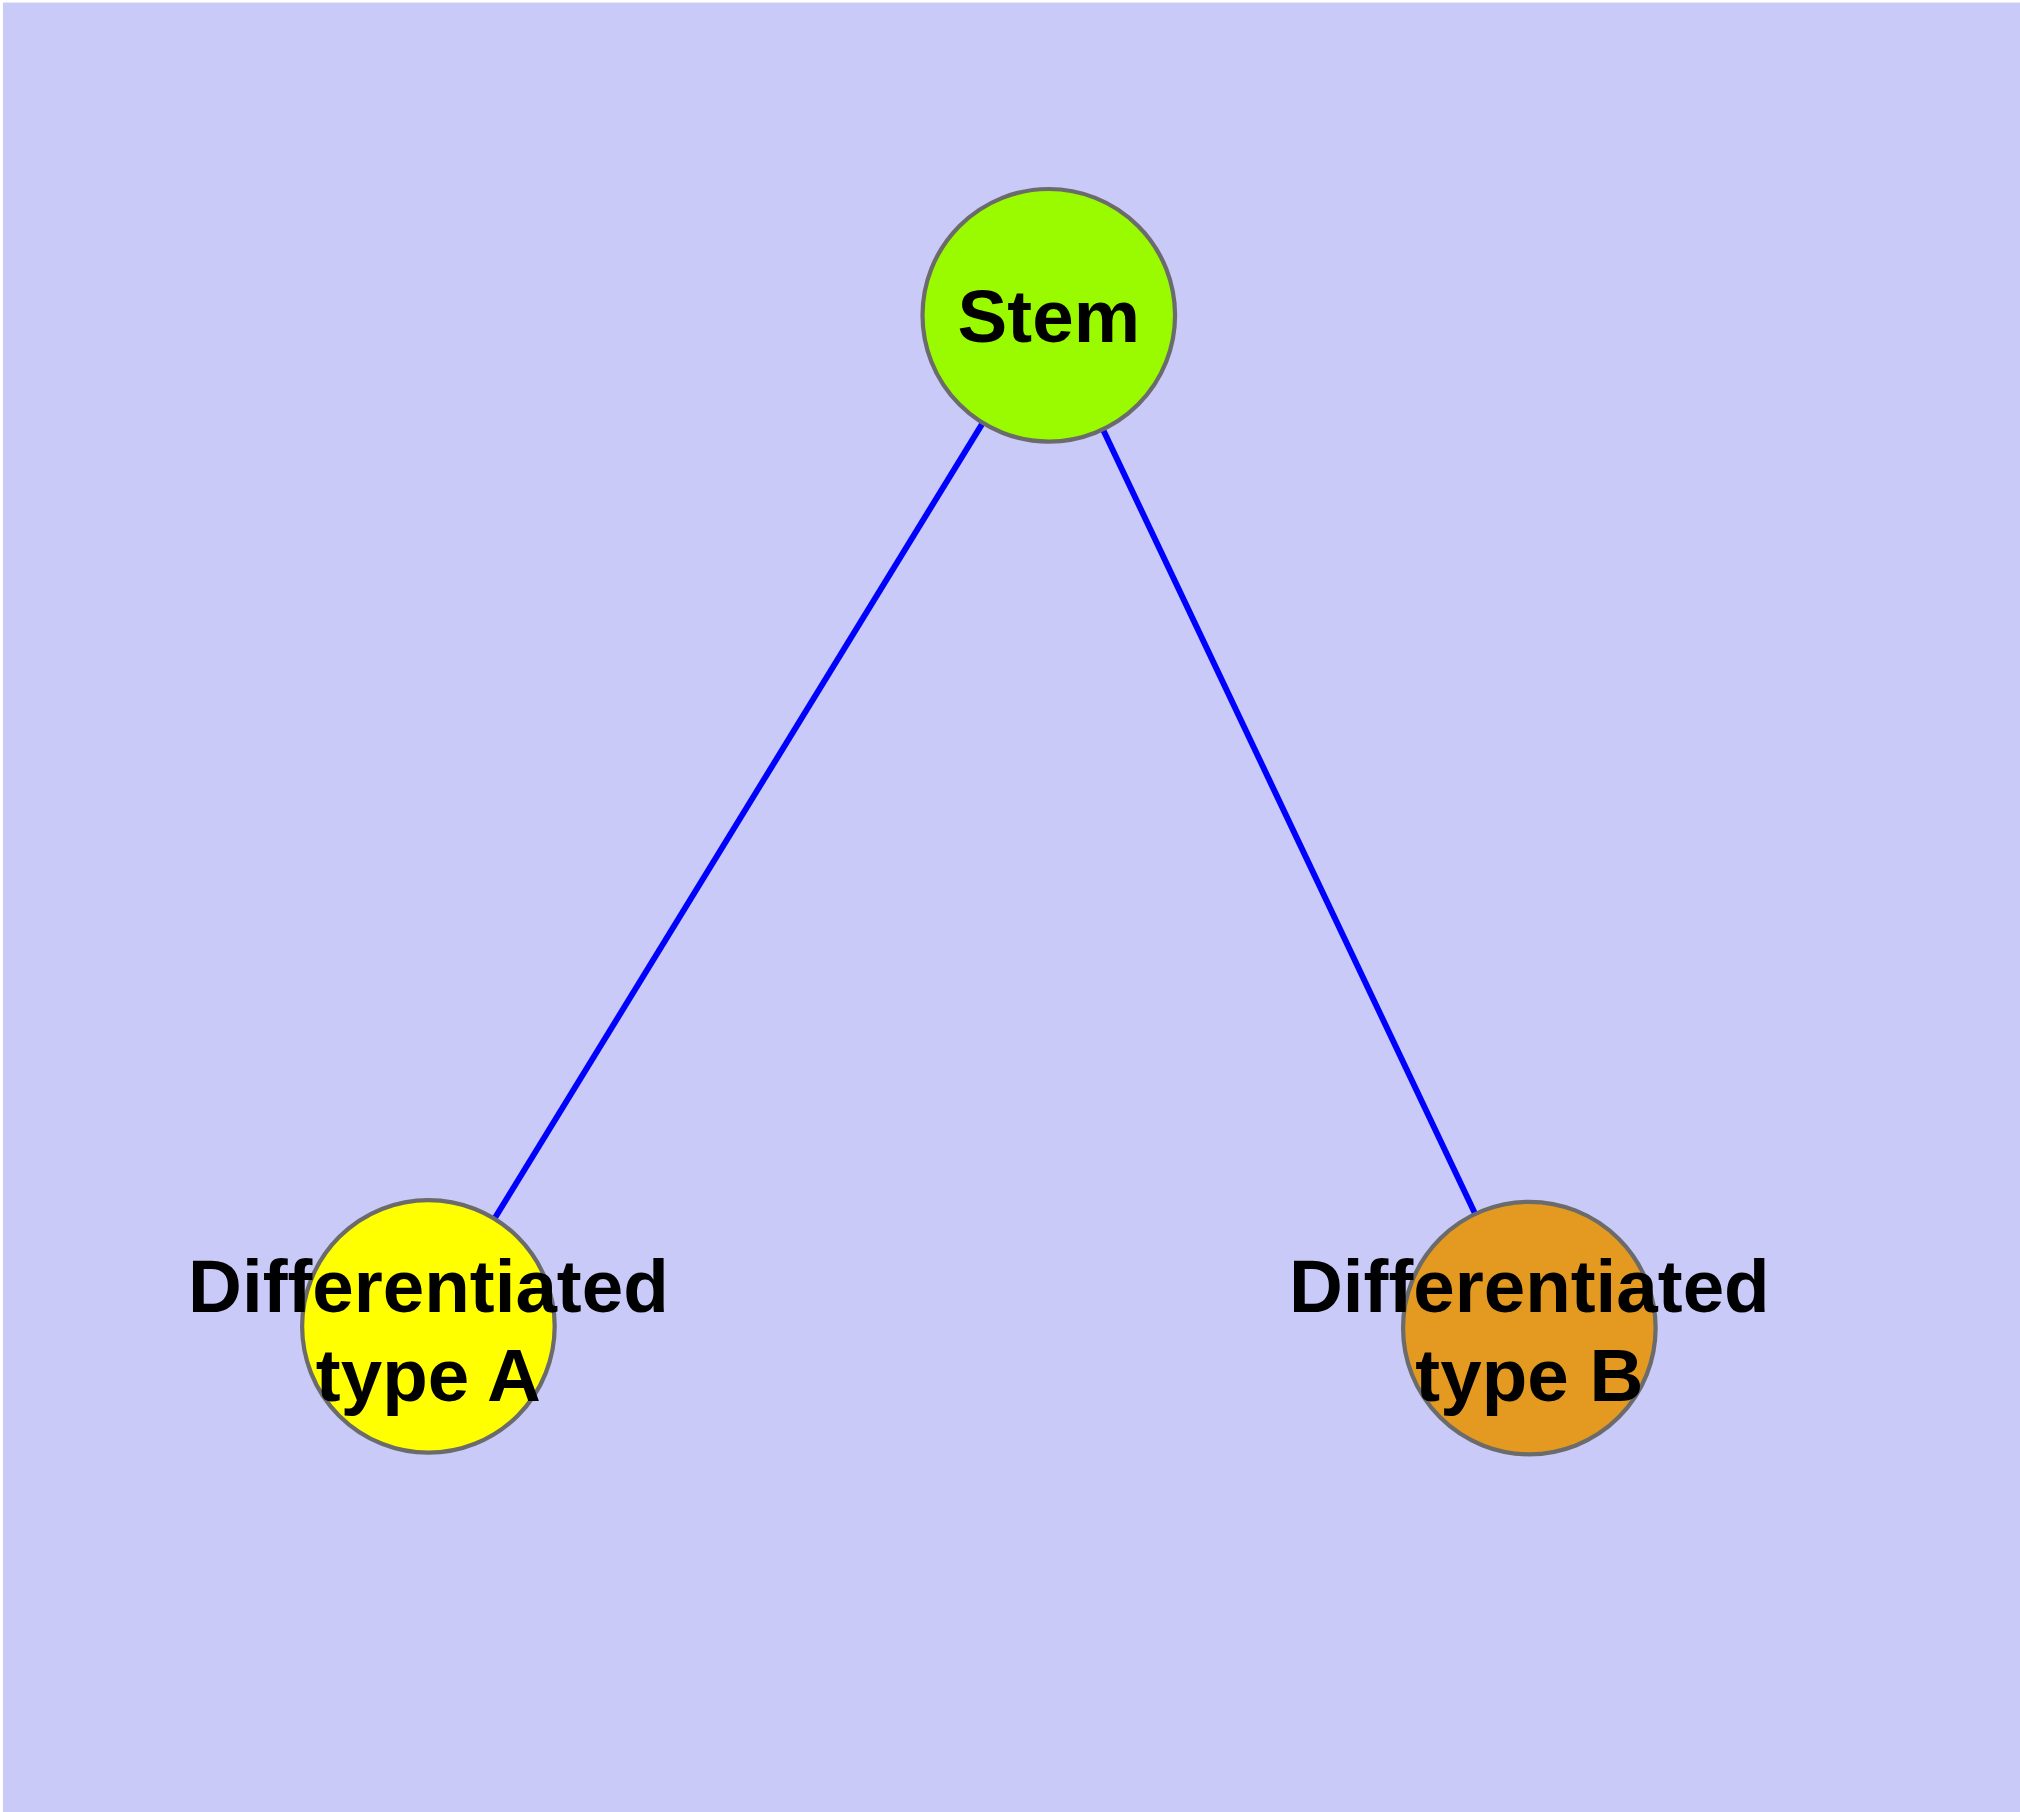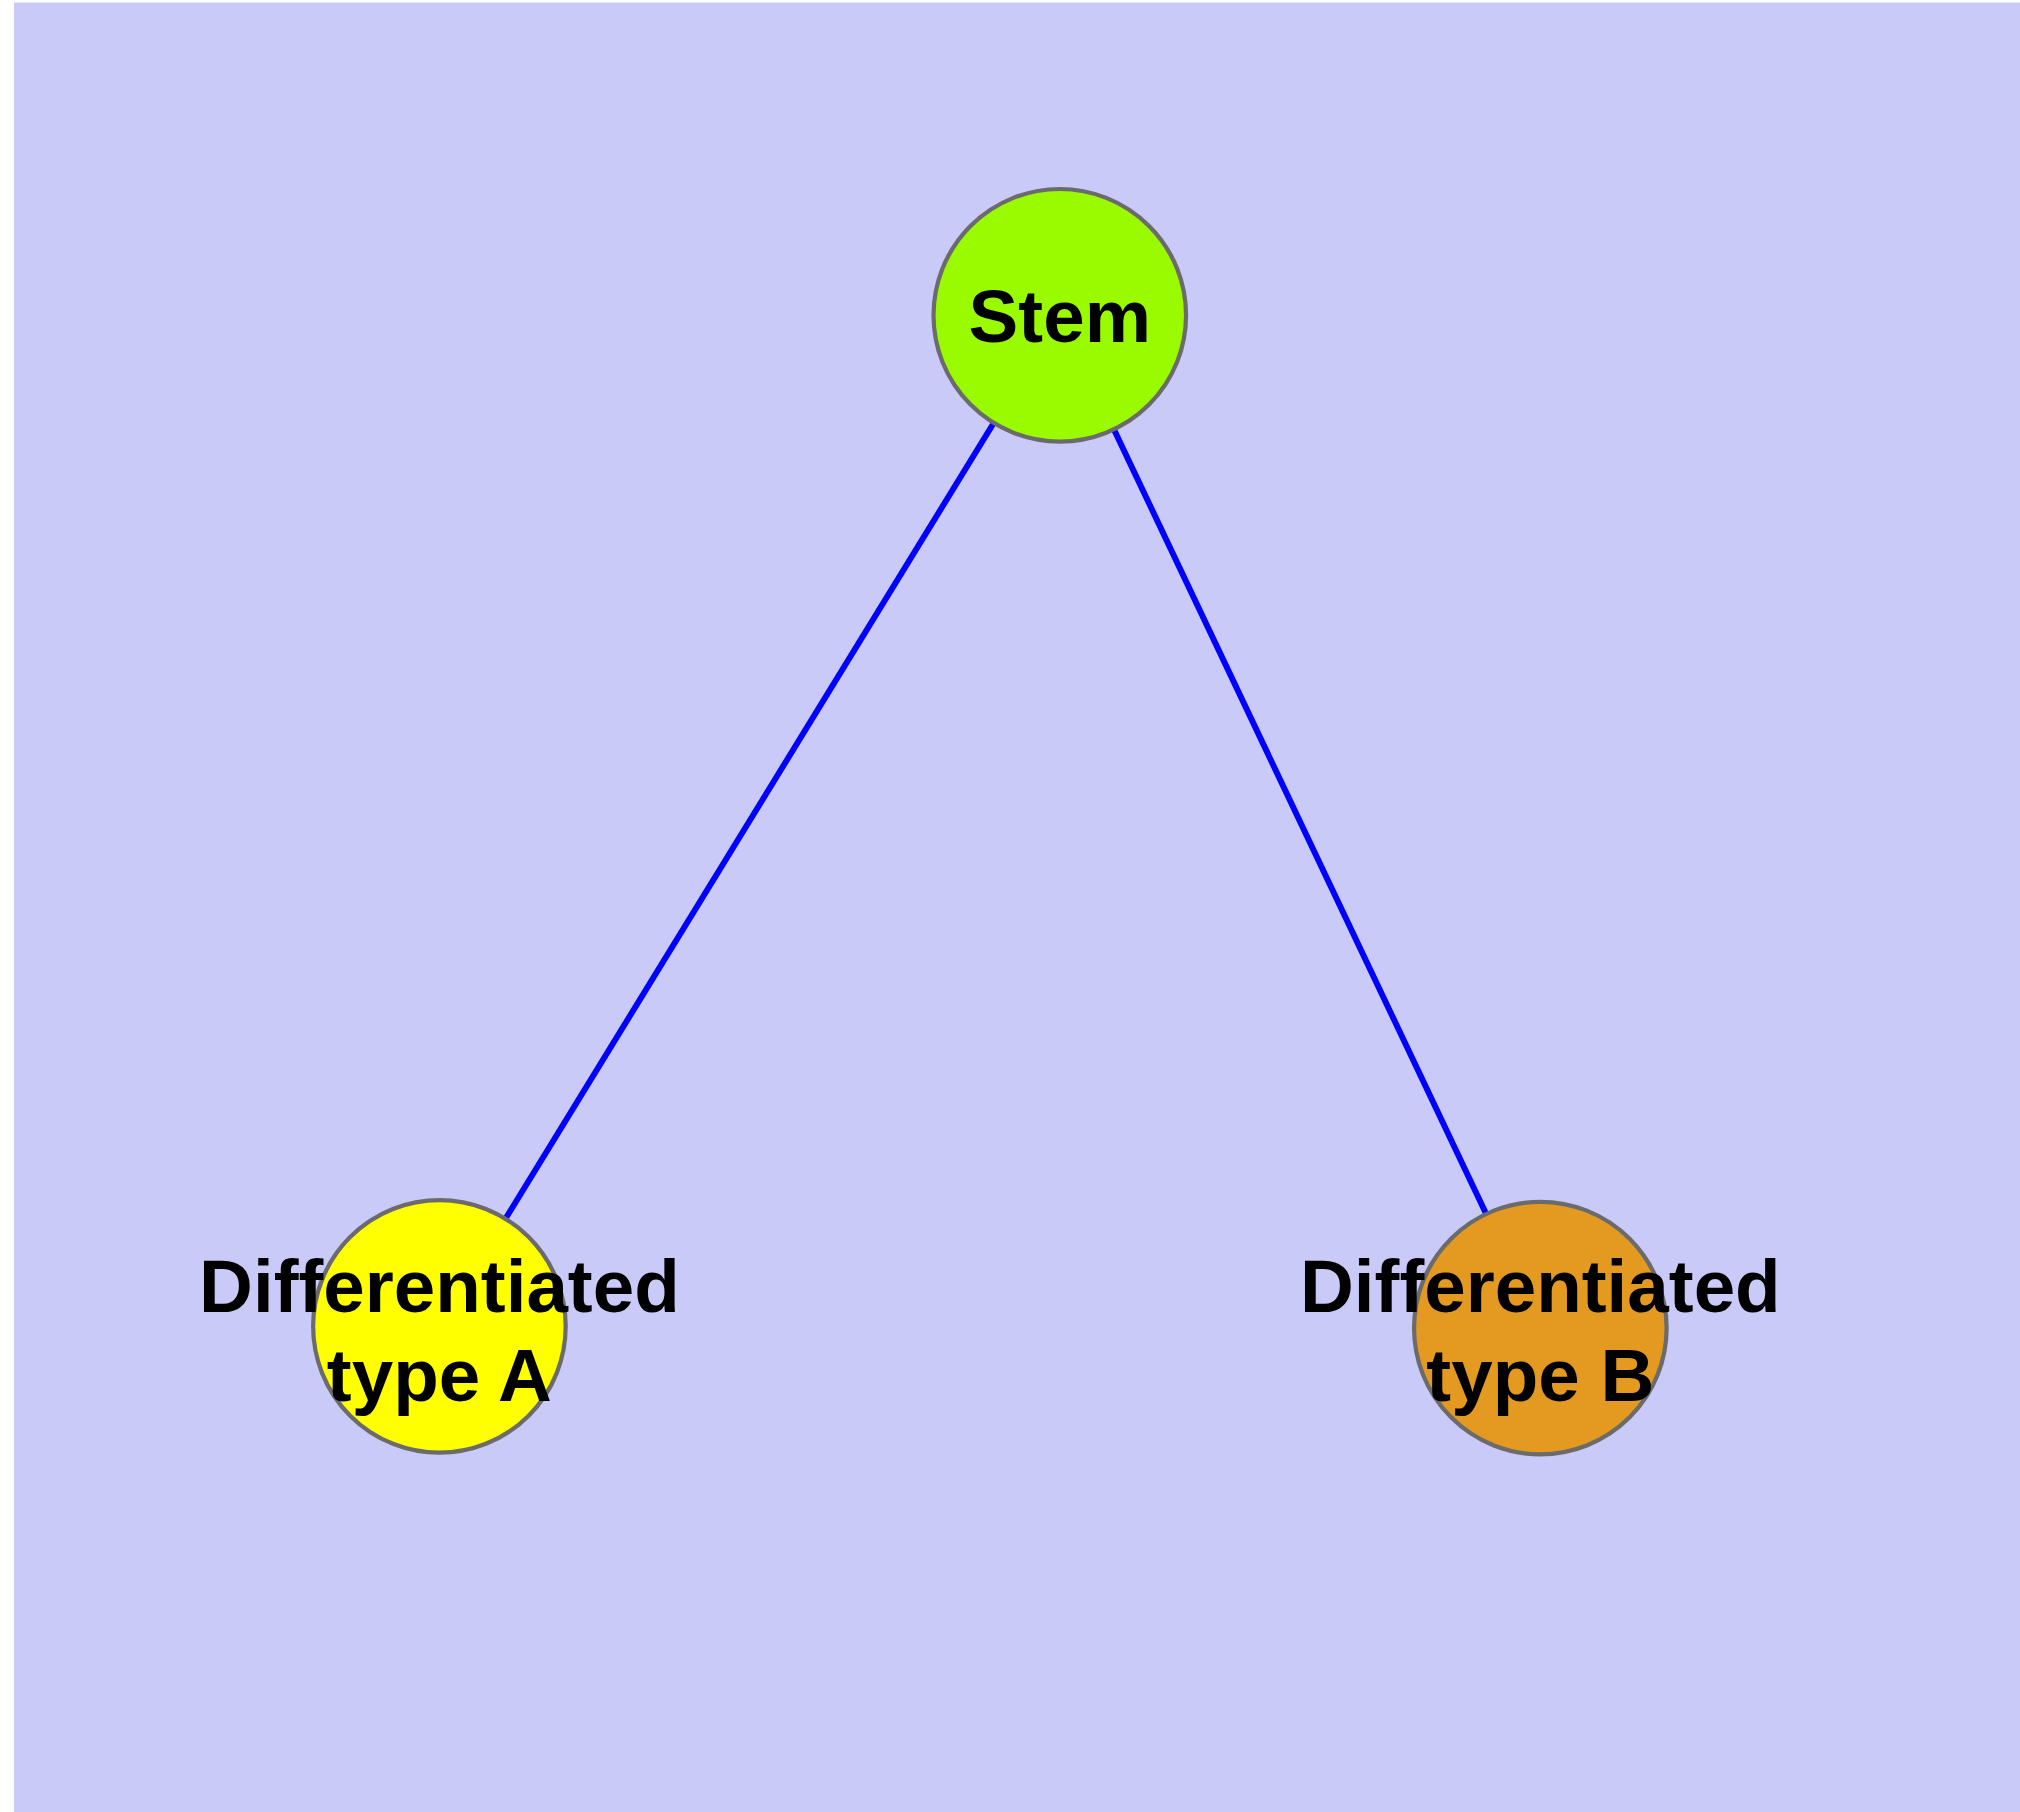--- a/index.html
+++ b/index.html
@@ -6,21 +6,21 @@
     margin: 0;
     padding: 0;
     width: 2021px;
     height: 1812px;
     overflow: hidden;
     background: #ffffff; 
     font-family: "Liberation Sans", sans-serif;
   }
   .canvas-wrap {
     position: absolute;
-    left: 12px;
+    left: 1px;
     top: 0;
     width: 2001px;
     height: 1812px;
   }
   svg.diagram {
     display: block;
     width: 2021px;
     height: 1812px;
   }
   .edge {

